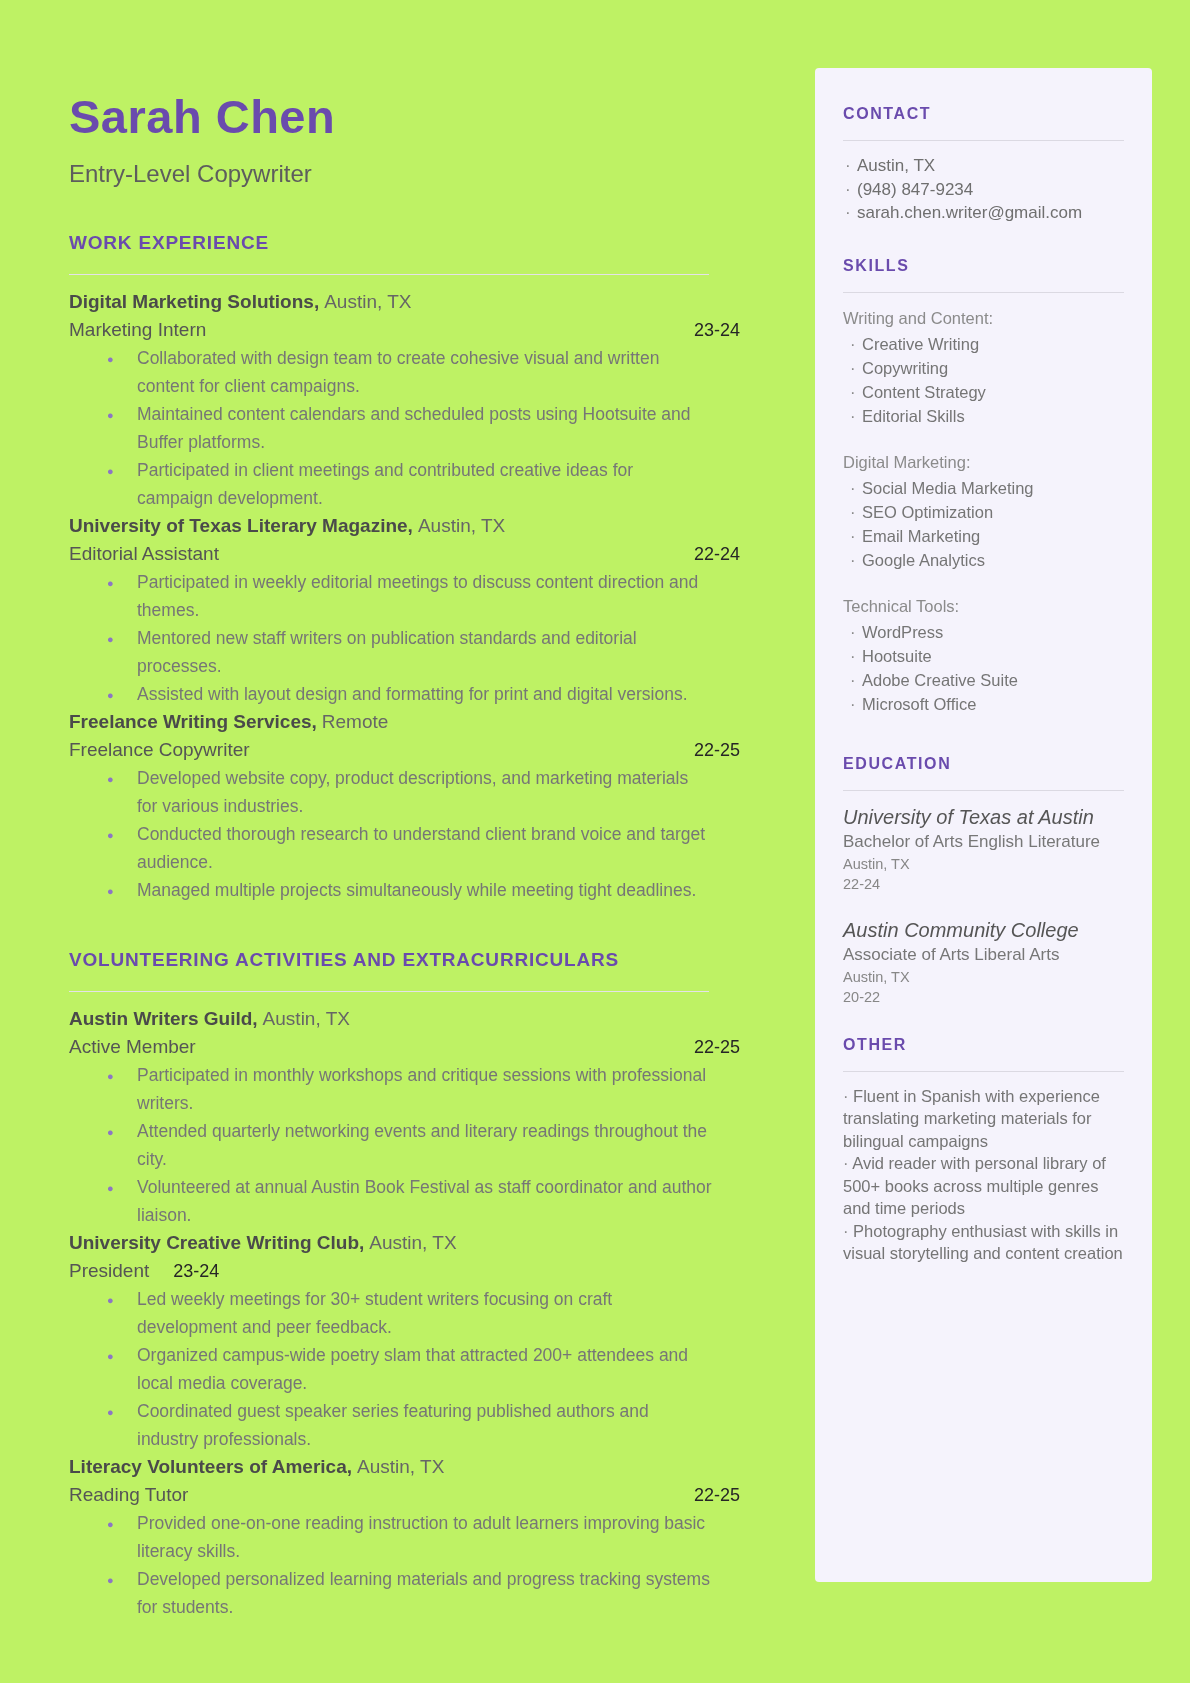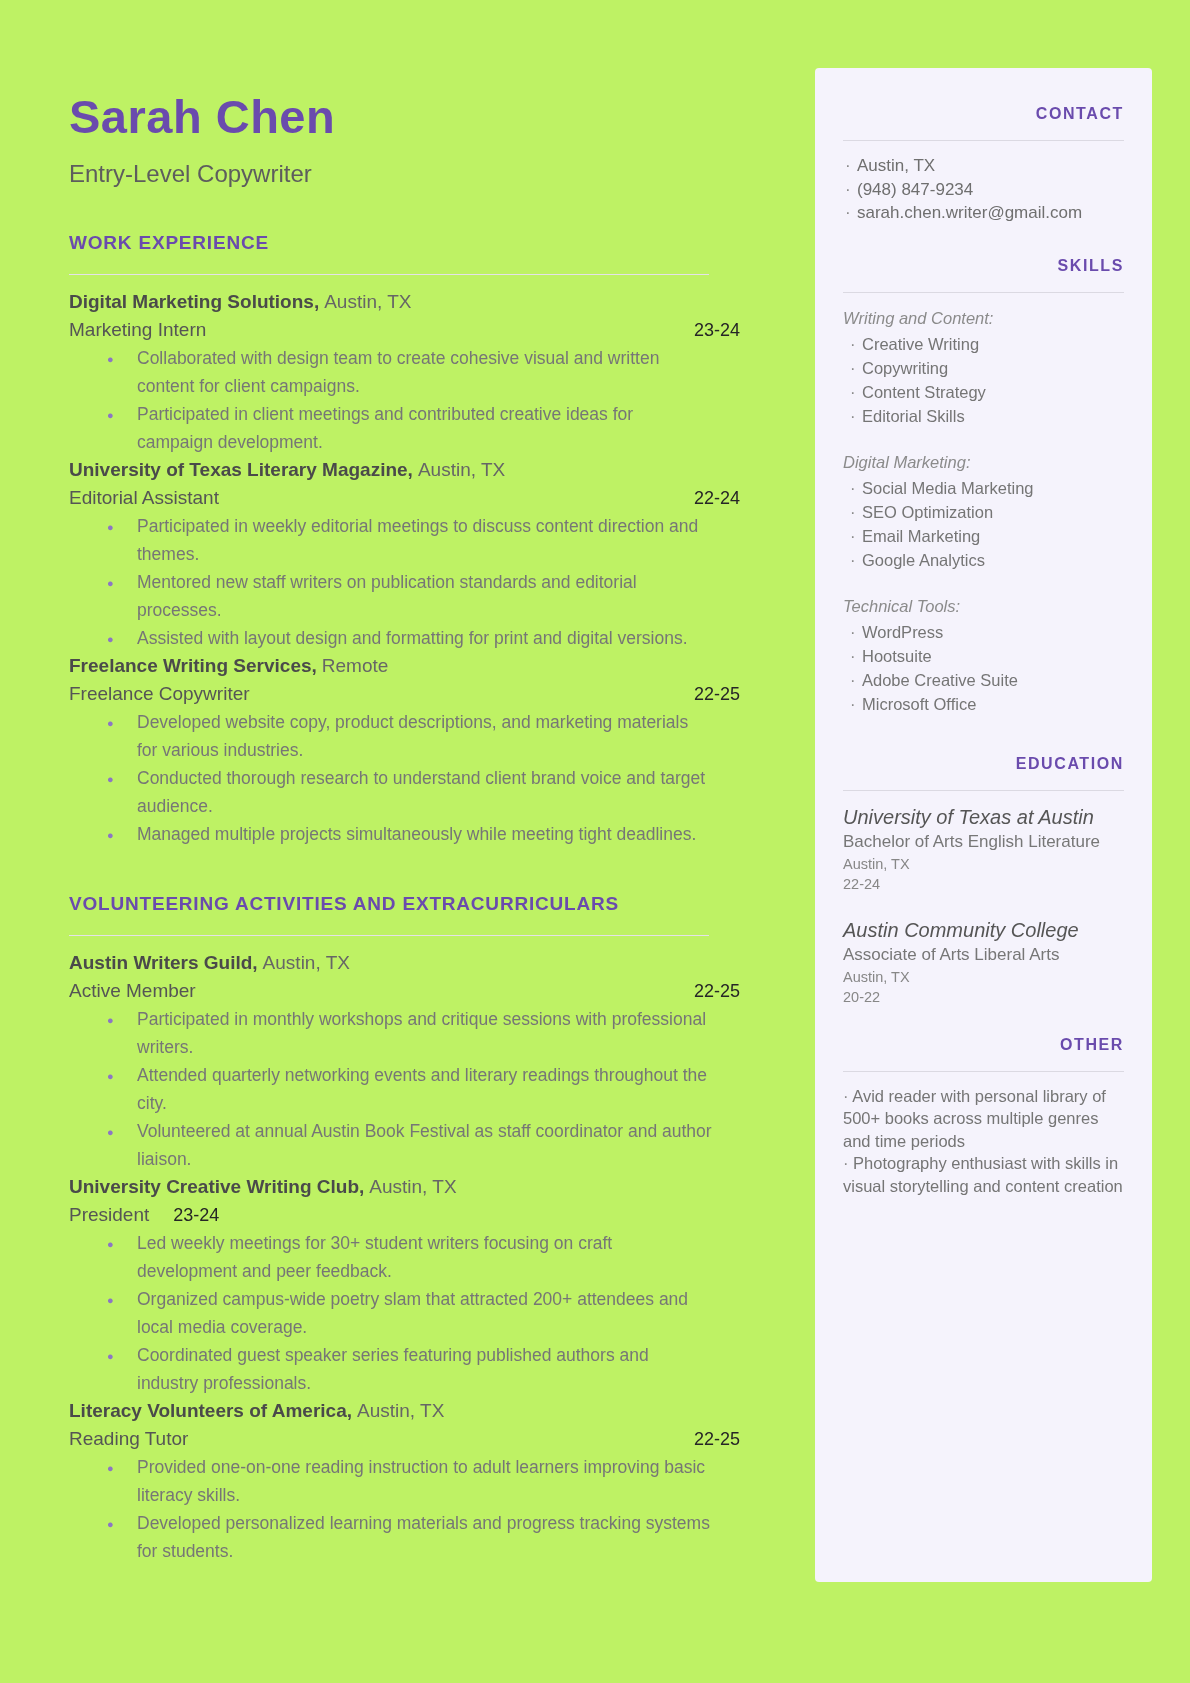--- a/index.html
+++ b/index.html
@@ -35,32 +35,32 @@
   ul.bullets li::before {
     content:"●"; position:absolute; left:0; top:1px;
     font-size:11px; color:#8d76c4;
   }
 
   
   .sidebar {
     position:absolute; left:815px; top:68px; width:337px; height:1514px;
     background:#f5f3fc; border-radius:4px; padding:36px 28px;
   }
-  .sb-title { font-size:16px; font-weight:700; letter-spacing:1.6px; color:#6a4bad; line-height:19px;text-align:right; }
+  .sb-title { font-size:16px; font-weight:700; letter-spacing:1.6px; color:#6a4bad; line-height:19px; }
   .sb-rule { height:1px; background:#dbd9e2; margin:17px 0 13px; }
   .sb-gap-skills { margin-top:31px; }
   .sb-gap-edu { margin-top:38px; }
   .sb-gap-other { margin-top:28px; }
 
   .contact-item { position:relative; font-size:17px; line-height:23.5px; color:#6f6f6f; padding-left:14px; }
   .contact-item::before { content:"·"; position:absolute; left:2px; color:#8a8a8a; }
 
   .skill-group { margin-top:22px; }
   .skill-group.firstg { margin-top:6px; }
-  .skill-label { font-style:italic; font-size:16.5px; color:#8b8b8b; line-height:24px; margin-bottom:2px; }
+  .skill-label { font-size:16.5px; color:#8b8b8b; line-height:24px; margin-bottom:2px; }
   .skill-item { position:relative; font-size:16.5px; line-height:24px; color:#757575; padding-left:19px; }
   .skill-item::before { content:"·"; position:absolute; left:7px; color:#8a8a8a; }
 
   .edu-entry { margin-top:8px; }
   .edu-entry + .edu-entry { margin-top:23px; }
   .edu-school { font-size:20px; color:#555; line-height:26px;font-style:italic; }
   .edu-degree { font-size:17px; color:#777; line-height:24px; }
   .edu-meta { font-size:14.5px; color:#878787; line-height:20px; }
 
   .other-item { font-size:16.5px; line-height:22.5px; color:#757575; }
@@ -81,20 +81,21 @@
     <div>
       <div class="org-line">
         <span>Digital Marketing Solutions,</span><span class="loc">Austin, TX</span>
       </div>
       <div class="role-line">
         <span>Marketing Intern</span>
         <span class="date">23-24</span>
       </div>
       <ul class="bullets">
         <li>Collaborated with design team to create cohesive visual and written content for client campaigns.</li>
+        <li>Maintained content calendars and scheduled posts using Hootsuite and Buffer platforms.</li>
         <li>Participated in client meetings and contributed creative ideas for campaign development.</li>
       </ul>
     </div>
 
     <div>
       <div class="org-line">
         <span>University of Texas Literary Magazine,</span><span class="loc">Austin, TX</span>
       </div>
       <div class="role-line">
         <span>Editorial Assistant</span>
@@ -217,17 +218,18 @@
 
     <div class="edu-entry">
       <div class="edu-school">Austin Community College</div>
       <div class="edu-degree">Associate of Arts Liberal Arts</div>
       <div class="edu-meta">Austin, TX</div>
       <div class="edu-meta">20-22</div>
     </div>
 
     <div class="sb-title sb-gap-other">OTHER</div>
     <div class="sb-rule"></div>
+    <div class="other-item">Fluent in Spanish with experience translating marketing materials for bilingual campaigns</div>
     <div class="other-item">Avid reader with personal library of 500+ books across multiple genres and time periods</div>
     <div class="other-item">Photography enthusiast with skills in visual storytelling and content creation</div>
 
   </div>
 </div>
 
 </body></html>

